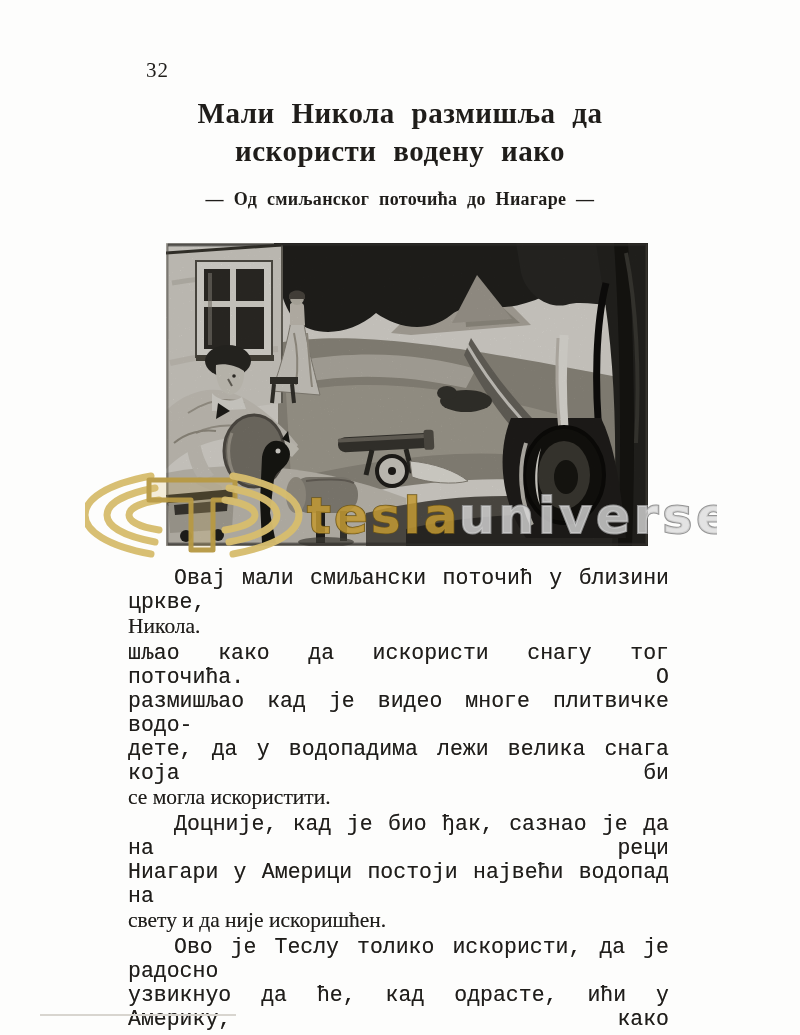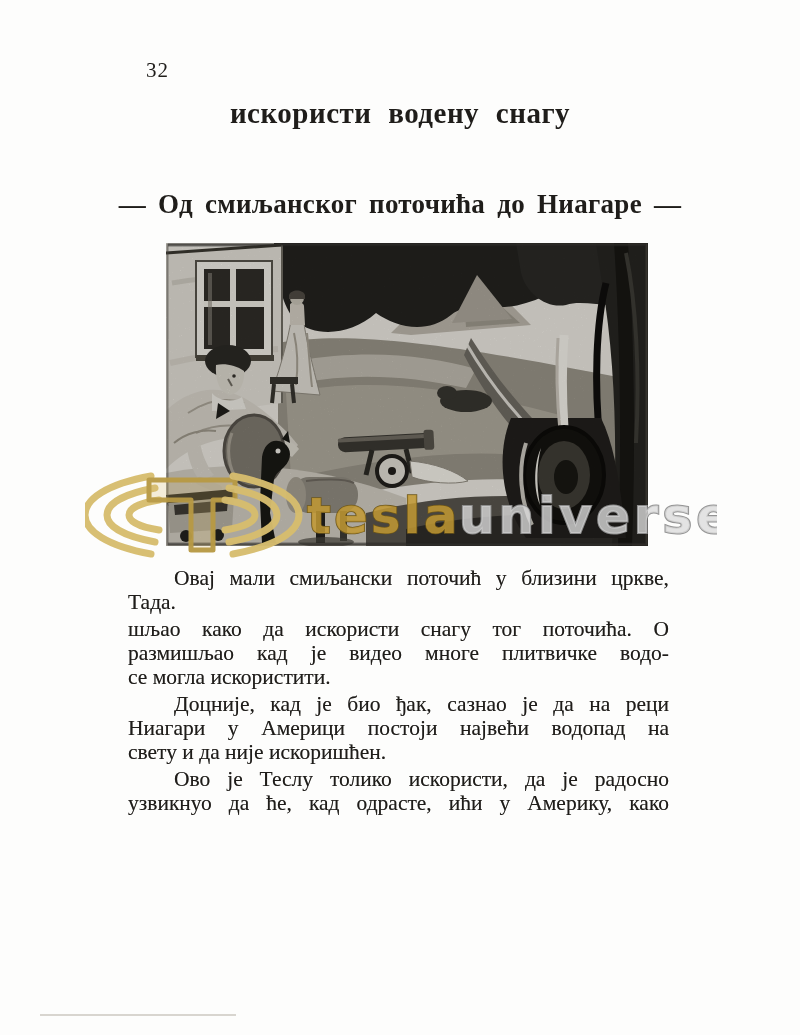--- a/index.html
+++ b/index.html
@@ -6,45 +6,46 @@
   .page{
     position:relative;width:800px;height:1035px;margin:0 auto;
     background:#fdfdfc;overflow:hidden;
     font-family:"Liberation Serif","DejaVu Serif",serif;color:#1f1d1a;padding-left:18px;
   }
   .page-number{position:absolute;left:146px;top:58px;font-size:21px;letter-spacing:1px;}
   .title{position:absolute;left:0;top:94px;width:800px;margin:0;text-align:center;
     font-size:29px;line-height:38px;font-weight:bold;letter-spacing:.5px;word-spacing:9px;}
   .title span{display:block;}
   .subtitle{position:absolute;left:0;top:189px;width:800px;text-align:center;
-    font-size:27px;font-weight:bold;word-spacing:5px;letter-spacing:.3px;}
+    font-size:18px;font-weight:bold;word-spacing:5px;letter-spacing:.3px;}
   .figure{position:absolute;left:166px;top:243px;width:482px;height:303px;}
   .figure svg{display:block;}
   .watermark{position:absolute;left:85px;top:472px;width:632px;height:88px;opacity:.96;}
   .wm-word{font-family:"DejaVu Sans","Liberation Sans",sans-serif;font-weight:bold;
     font-size:50px;paint-order:stroke fill;}
   .wm-tesla{letter-spacing:3px;stroke:#6e571b;stroke-width:1.6px;fill-opacity:.88;}
   .wm-universe{letter-spacing:4px;stroke:#909090;stroke-width:2px;fill-opacity:.82;}
   .body-text{position:absolute;left:128px;top:566px;width:541px;
     font-size:21.5px;line-height:24px;text-shadow:0 0 .4px rgba(30,28,25,.5);}
   .para{margin:0 0 3px 0;}
-  .j{text-align:justify;text-align-last:justify;}
+  .j{text-align:justify;text-align-last:justify;font-family:Liberation Mono, monospace;}
   .indent{text-indent:46px;}
   .artifact-line{position:absolute;left:40px;top:1014px;width:196px;height:2px;
     background:#d8d5cf;filter:blur(.4px);}
 </style>
 </head>
 <body>
 
 <div class="page">
 
   <div class="page-number">32</div>
 
   <h1 class="title">
-    <span>искористи водену снагу</span>
+    <span>Мали Никола размишља да</span>
+    <span>искористи водену иако</span>
   </h1>
 
   <div class="subtitle">— Од смиљанског поточића до Ниагаре —</div>
 
   <div class="figure">
     <svg viewBox="0 0 482 303" width="482" height="303">
       <defs>
         <filter id="grain" x="0" y="0" width="100%" height="100%">
           <feTurbulence type="fractalNoise" baseFrequency="0.9" numOctaves="2" stitchTiles="stitch" result="n"></feTurbulence>
           <feColorMatrix in="n" type="matrix" values="0 0 0 0 0  0 0 0 0 0  0 0 0 0 0  0.9 0.9 0.9 0 0"></feColorMatrix>
@@ -199,25 +200,26 @@
         <path d="M148,4 C192,12 214,27 214,43 C214,59 192,74 148,82" stroke-width="7" stroke="#d7bd6e"></path>
       </g>
       <text x="222" y="61" class="wm-word wm-tesla" fill="#c39a33">tesla</text>
       <text x="374" y="61" class="wm-word wm-universe" fill="#dcdcdc">universe</text>
     </svg>
   </div>
 
   <div class="body-text">
     <div class="para">
       <div class="line indent j">Овај мали смиљански поточић у близини цркве,</div>
-      <div class="line">Тада.</div>
+      <div class="line">Никола.</div>
     </div>
     <div class="para">
       <div class="line j">шљао како да искористи снагу тог поточића. О</div>
       <div class="line j">размишљао кад је видео многе плитвичке водо-</div>
+      <div class="line j">дете, да у водопадима лежи велика снага која би</div>
       <div class="line">се могла искористити.</div>
     </div>
     <div class="para">
       <div class="line indent j">Доцније, кад је био ђак, сазнао је да на реци</div>
       <div class="line j">Ниагари у Америци постоји највећи водопад на</div>
       <div class="line">свету и да није искоришћен.</div>
     </div>
     <div class="para">
       <div class="line indent j">Ово је Теслу толико искористи, да је радосно</div>
       <div class="line j">узвикнуо да ће, кад одрасте, ићи у Америку, како</div>

